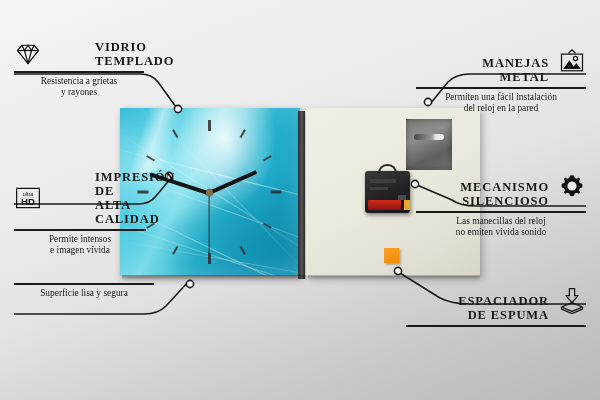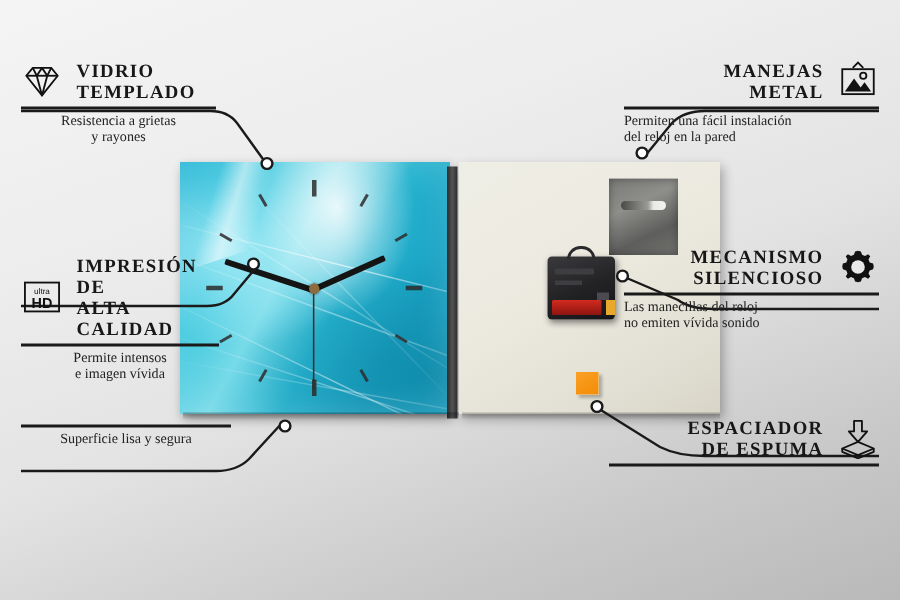--- a/index.html
+++ b/index.html
@@ -72,27 +72,27 @@
   .back-shadow { position:absolute; left:188px; top:167px; width:172px; height:5px; background:linear-gradient(180deg, rgba(0,0,0,.25), rgba(0,0,0,0)); }
 
   
   .callout { position:absolute; }
   .callout .head { display:flex; align-items:center; gap:9px; }
   .callout.right .head { justify-content:flex-end; }
   .title {
     font-size:12.5px; letter-spacing:.9px; line-height:14px; color:#171717;
     font-weight:700; text-transform:uppercase; white-space:pre-line;
   }
-  .callout.left .title { text-align:left; }
-  .callout.right .title { text-align:right; }
+  .callout.left .title { text-align:left;margin-left:44px; }
+  .callout.right .title { text-align:right;margin-top:16px; }
   .rule { height:1.6px; background:#1a1a1a; margin-top:3px; }
   .sub {
     font-size:9.4px; line-height:11.4px; color:#222; margin-top:3px; white-space:pre-line;text-align:center;
   }
-  .callout.right .sub { text-align:left; }
+  .callout.right .sub { text-align:center; }
   .ico { width:28px; height:28px; flex:0 0 28px; display:block; }
   .ico svg { width:100%; height:100%; display:block; }
 
   
   #wires { position:absolute; inset:0; width:600px; height:400px; pointer-events:none; }
 </style>
 </head>
 <body>
 
 <div id="stage">

